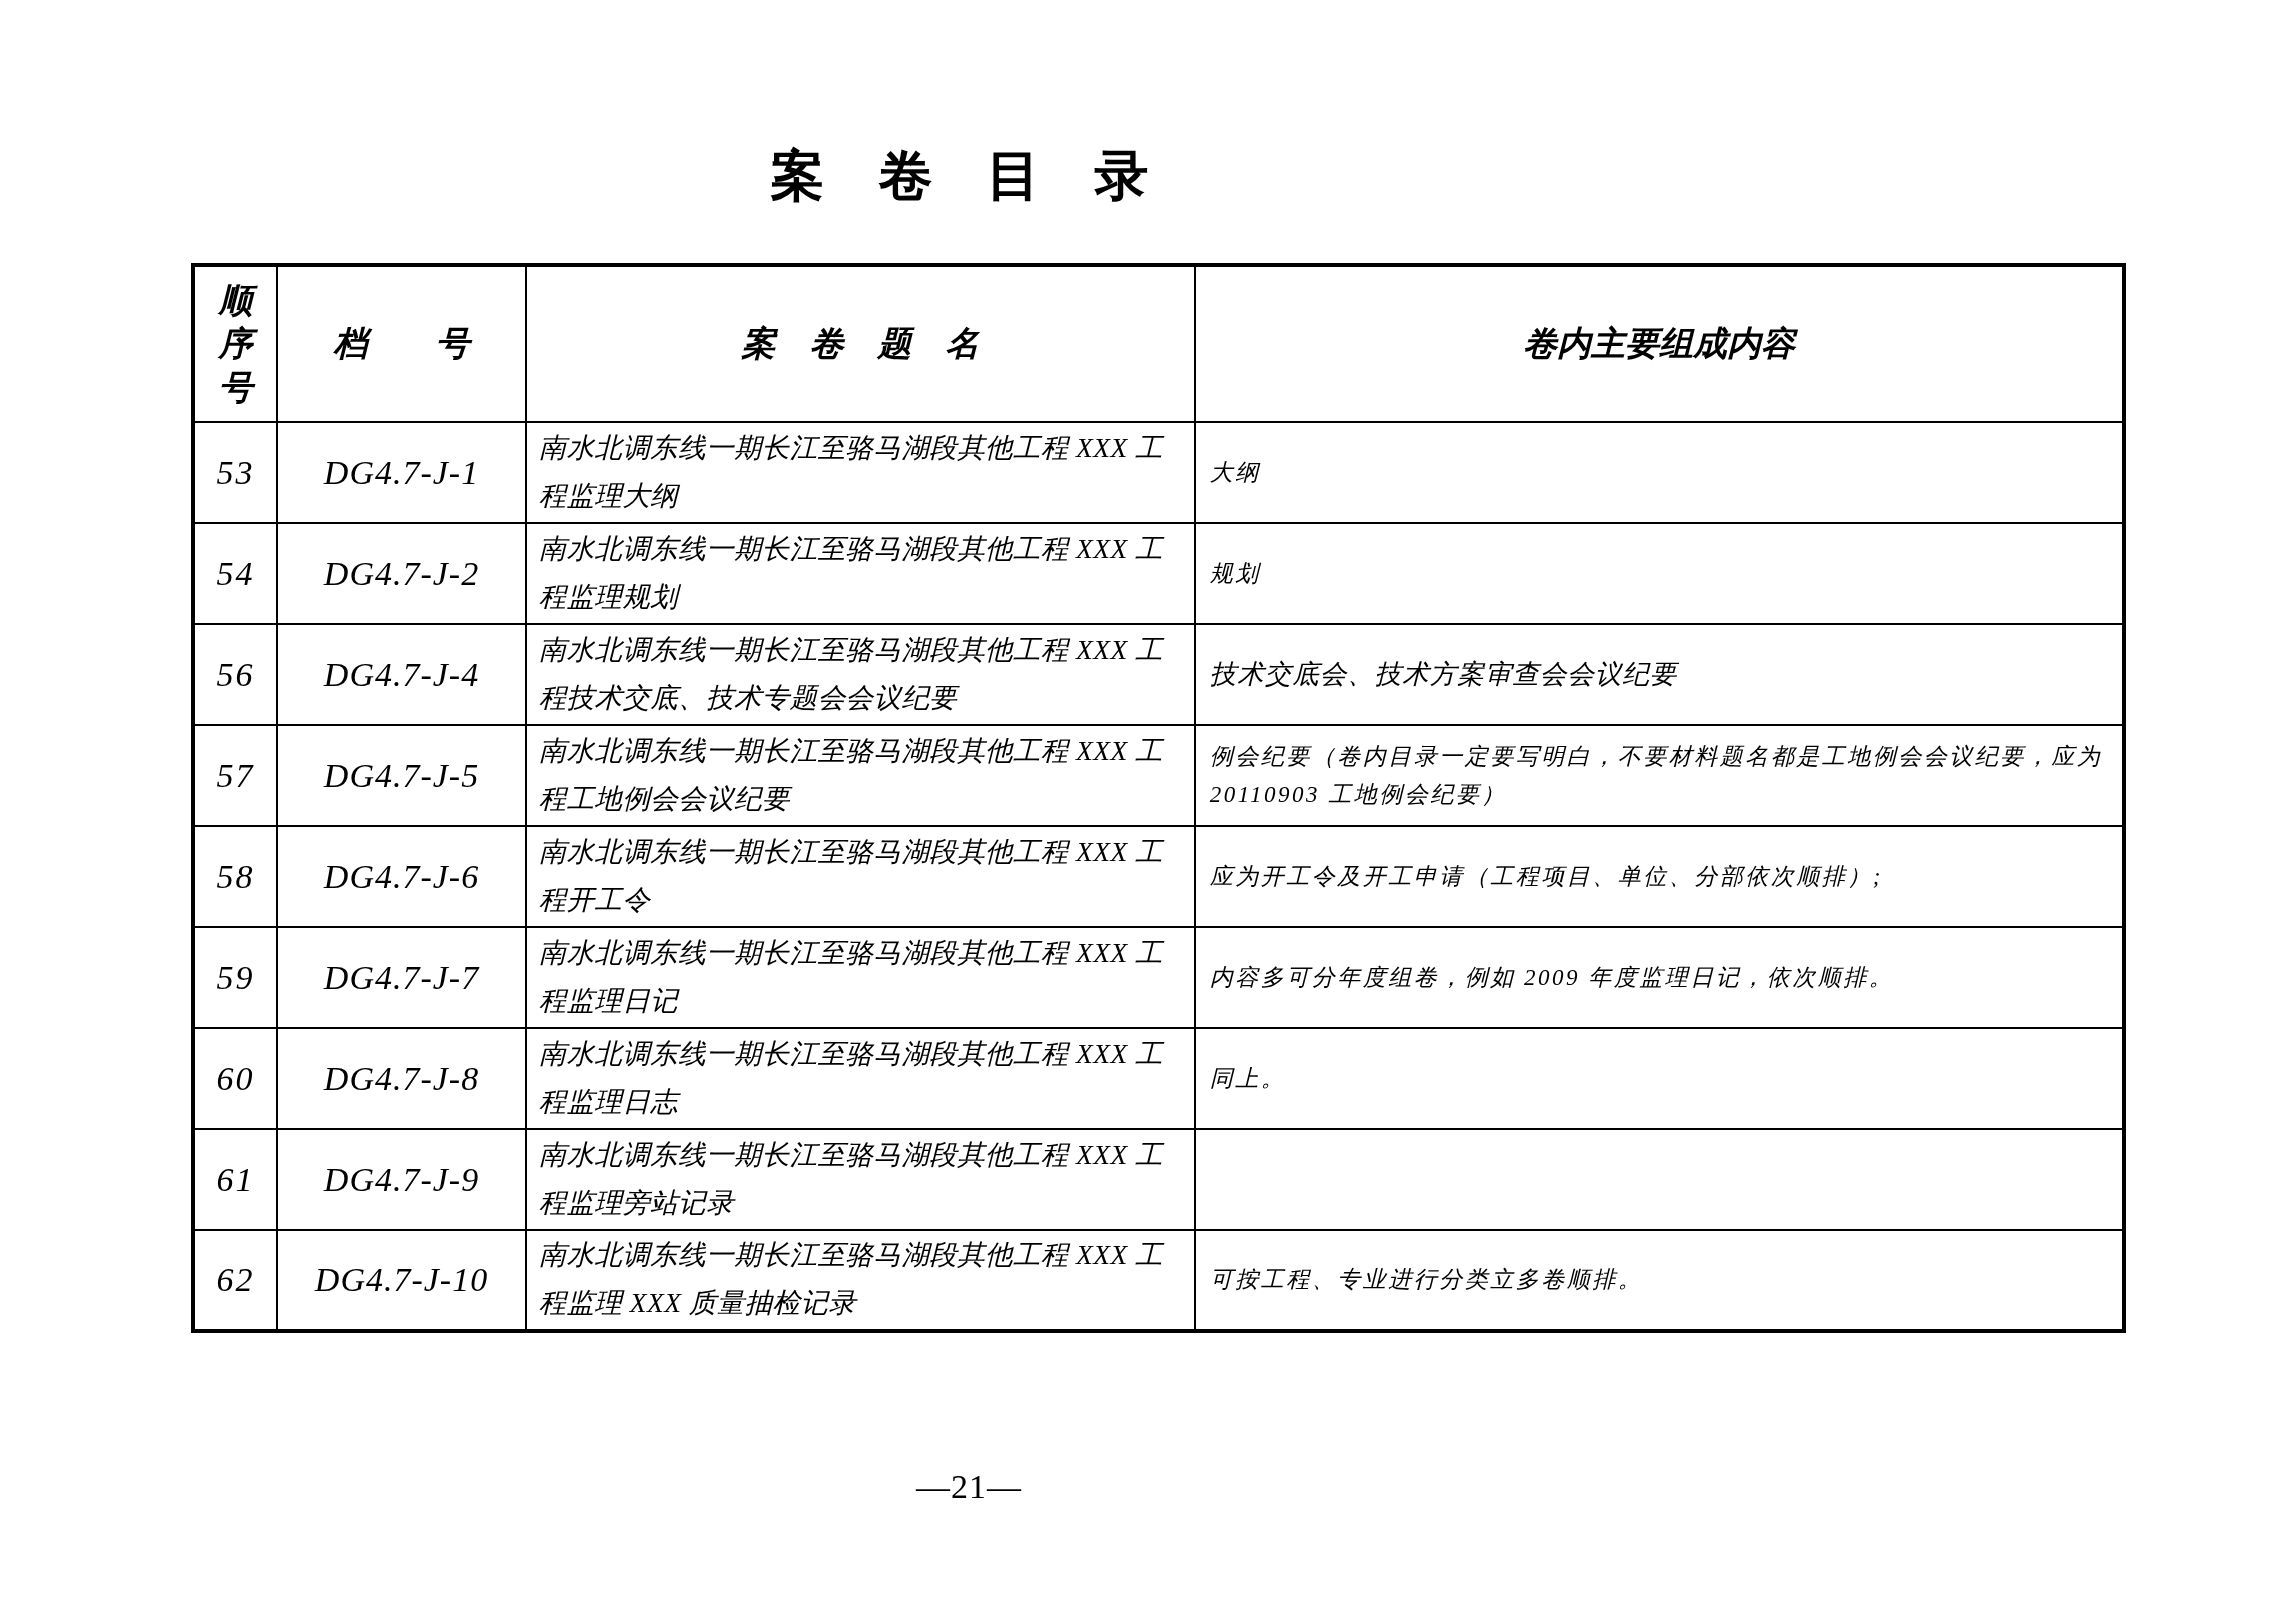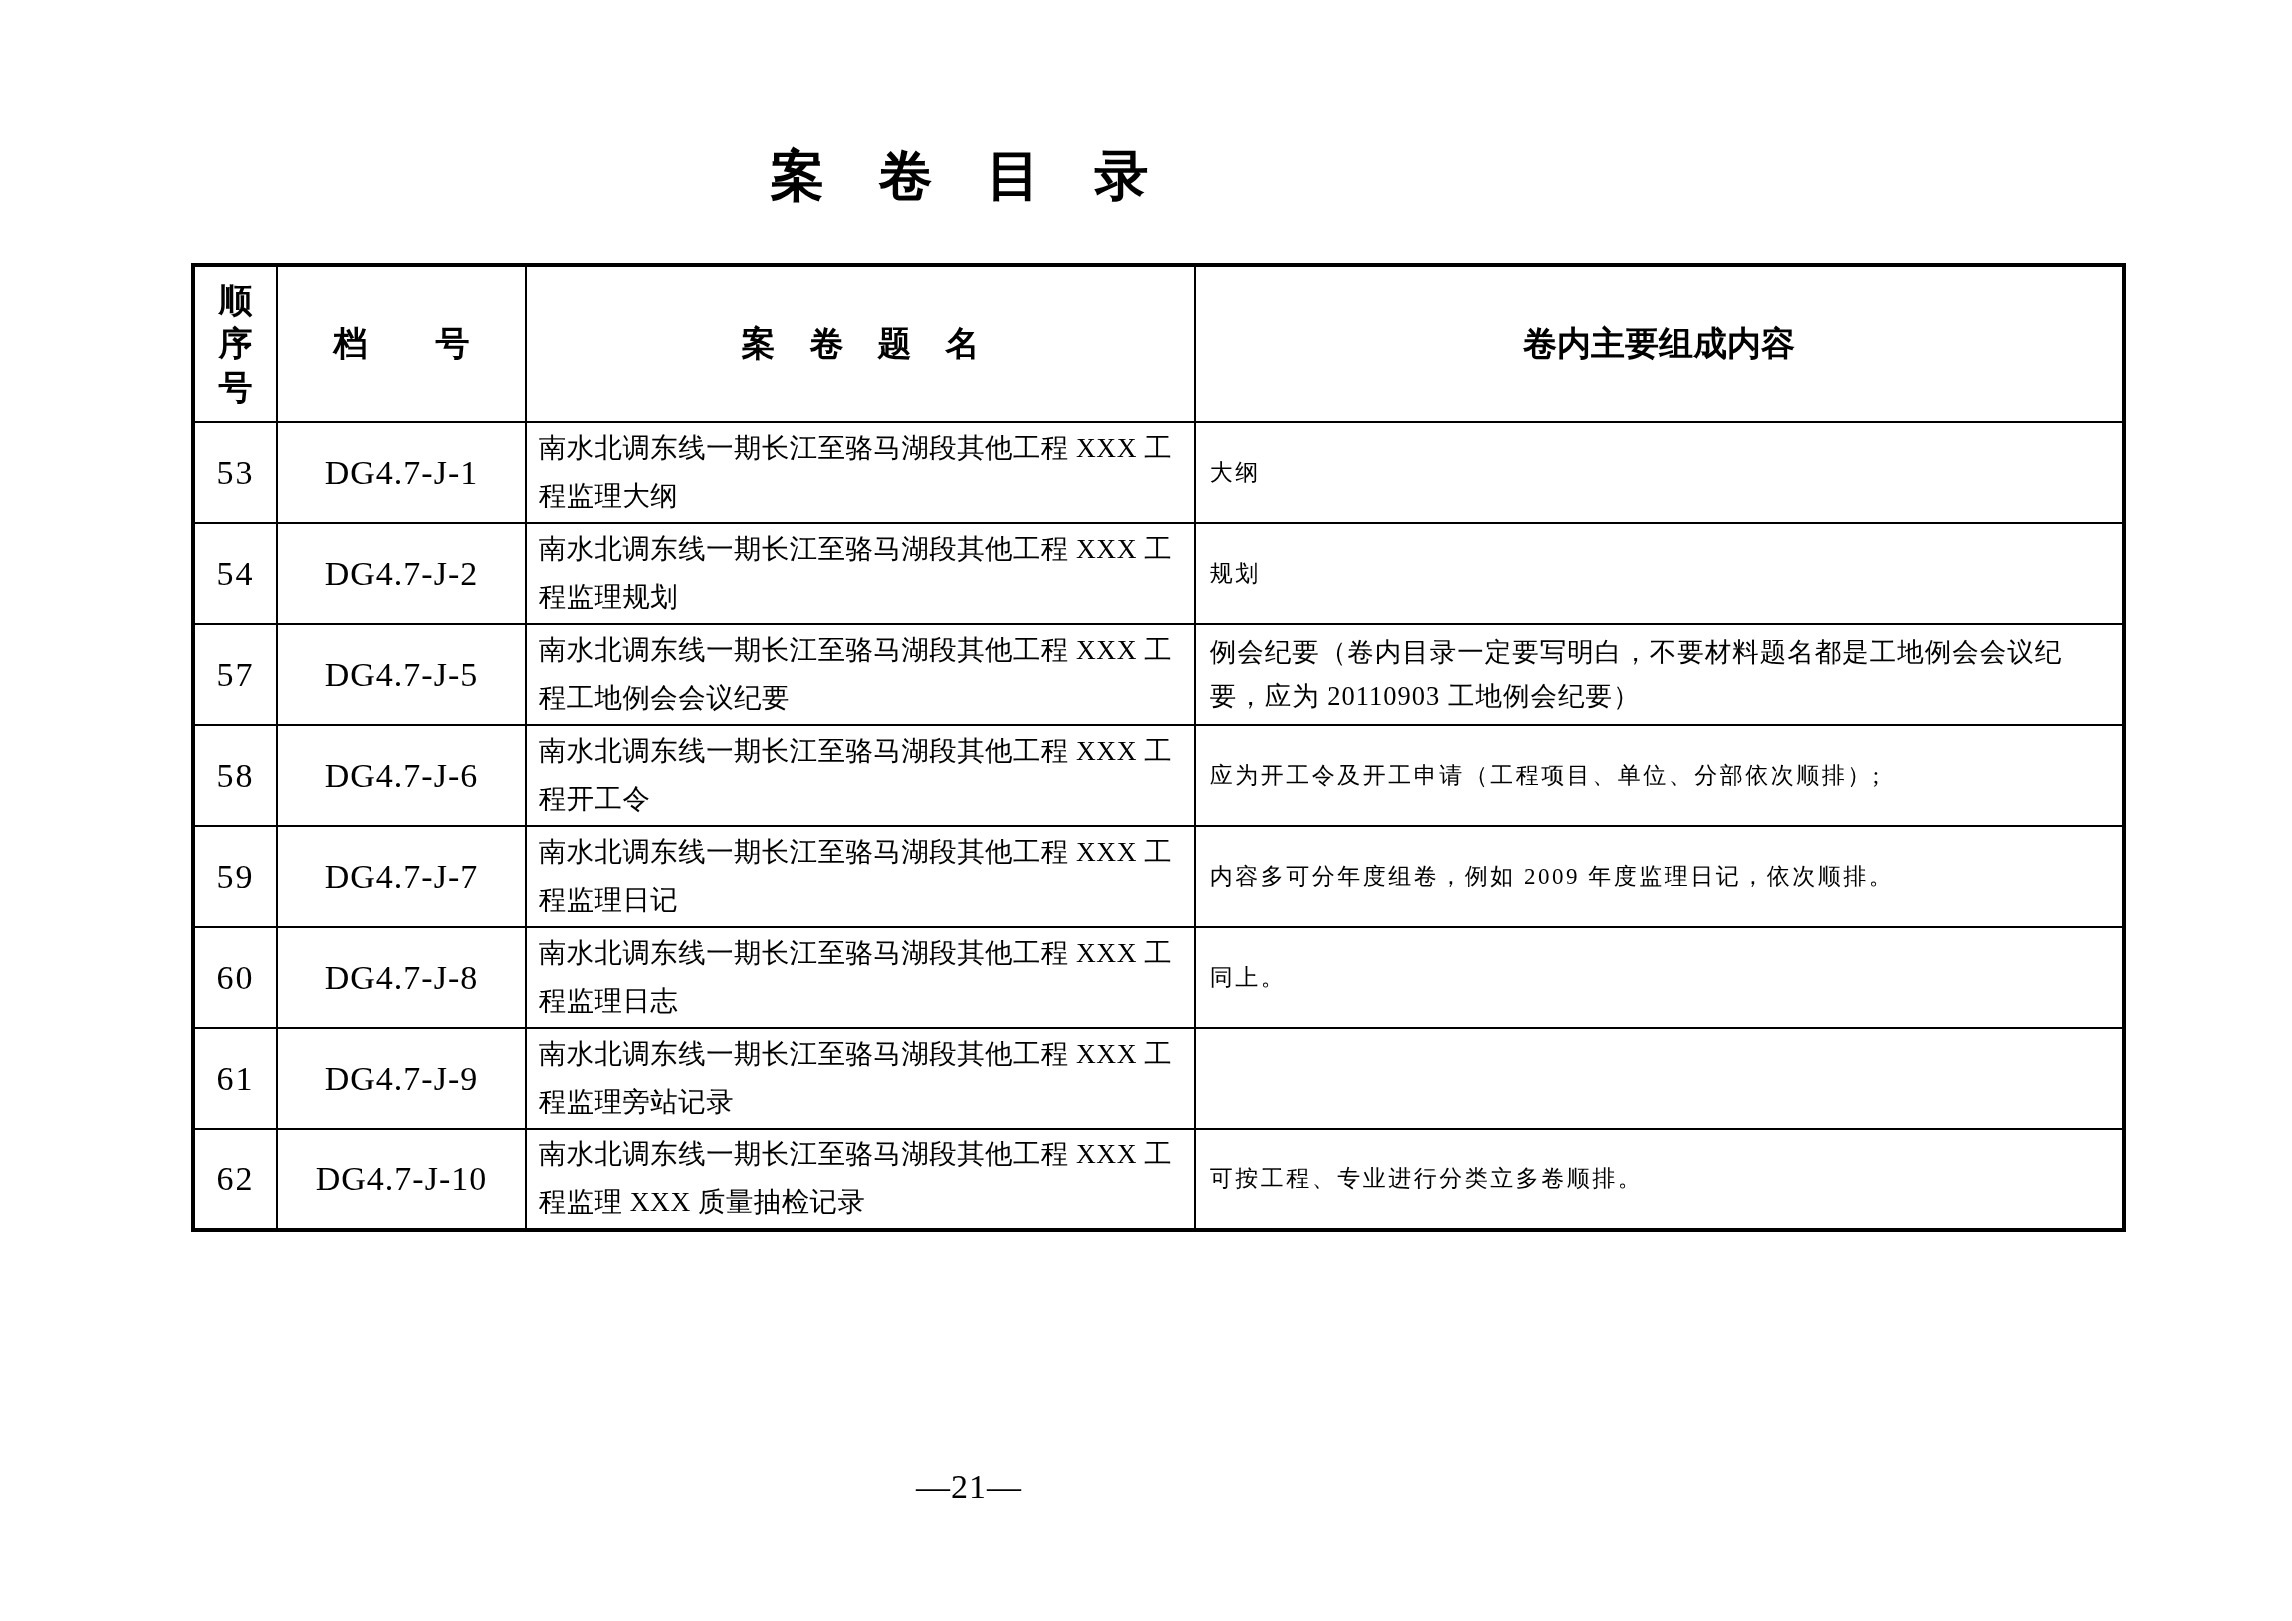--- a/index.html
+++ b/index.html
@@ -30,20 +30,21 @@
   }
 
   table.doc-table {
     position: absolute;
     left: 191px;
     top: 263px;
     width: 1932px;
     border-collapse: collapse;
     table-layout: fixed;
     border: 4.9px solid #000;
+    font-style: italic;
   }
   .doc-table th, .doc-table td {
     border: 2.9px solid #000;
     vertical-align: middle;
     overflow: hidden;
   }
 
   .doc-table thead tr { height: 157px; }
   .doc-table tbody tr { height: 101px; }
 
@@ -129,20 +130,26 @@
       <td class="c-title">南水北调东线一期长江至骆马湖段其他工程 XXX 工程监理大纲</td>
       <td class="c-content">大纲</td>
     </tr>
     <tr>
       <td class="c-seq">54</td>
       <td class="c-file">DG4.7-J-2</td>
       <td class="c-title">南水北调东线一期长江至骆马湖段其他工程 XXX 工程监理规划</td>
       <td class="c-content">规划</td>
     </tr>
     <tr>
+      <td class="c-seq">56</td>
+      <td class="c-file">DG4.7-J-4</td>
+      <td class="c-title">南水北调东线一期长江至骆马湖段其他工程 XXX 工程技术交底、技术专题会会议纪要</td>
+      <td class="c-content">技术交底会、技术方案审查会会议纪要</td>
+    </tr>
+    <tr>
       <td class="c-seq">57</td>
       <td class="c-file">DG4.7-J-5</td>
       <td class="c-title">南水北调东线一期长江至骆马湖段其他工程 XXX 工程工地例会会议纪要</td>
       <td class="c-content">例会纪要（卷内目录一定要写明白，不要材料题名都是工地例会会议纪要，应为 20110903 工地例会纪要）</td>
     </tr>
     <tr>
       <td class="c-seq">58</td>
       <td class="c-file">DG4.7-J-6</td>
       <td class="c-title">南水北调东线一期长江至骆马湖段其他工程 XXX 工程开工令</td>
       <td class="c-content">应为开工令及开工申请（工程项目、单位、分部依次顺排）;</td>

